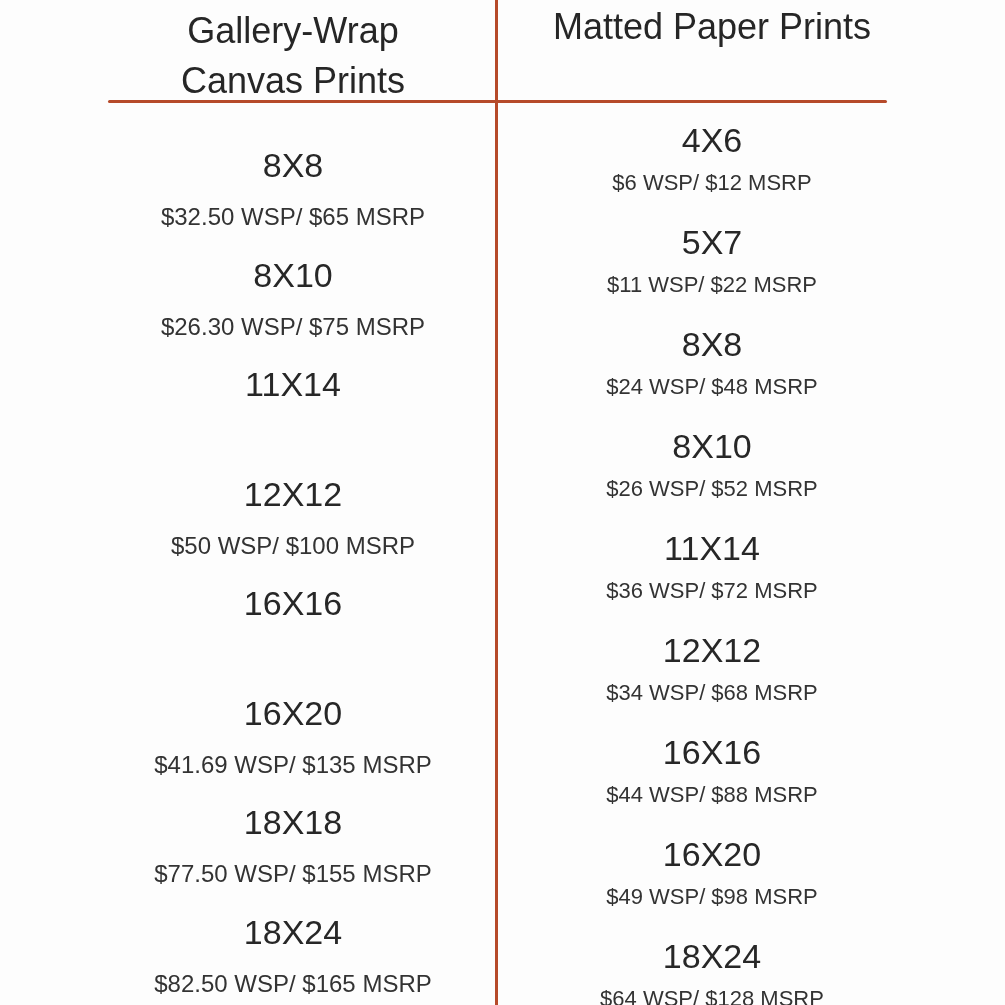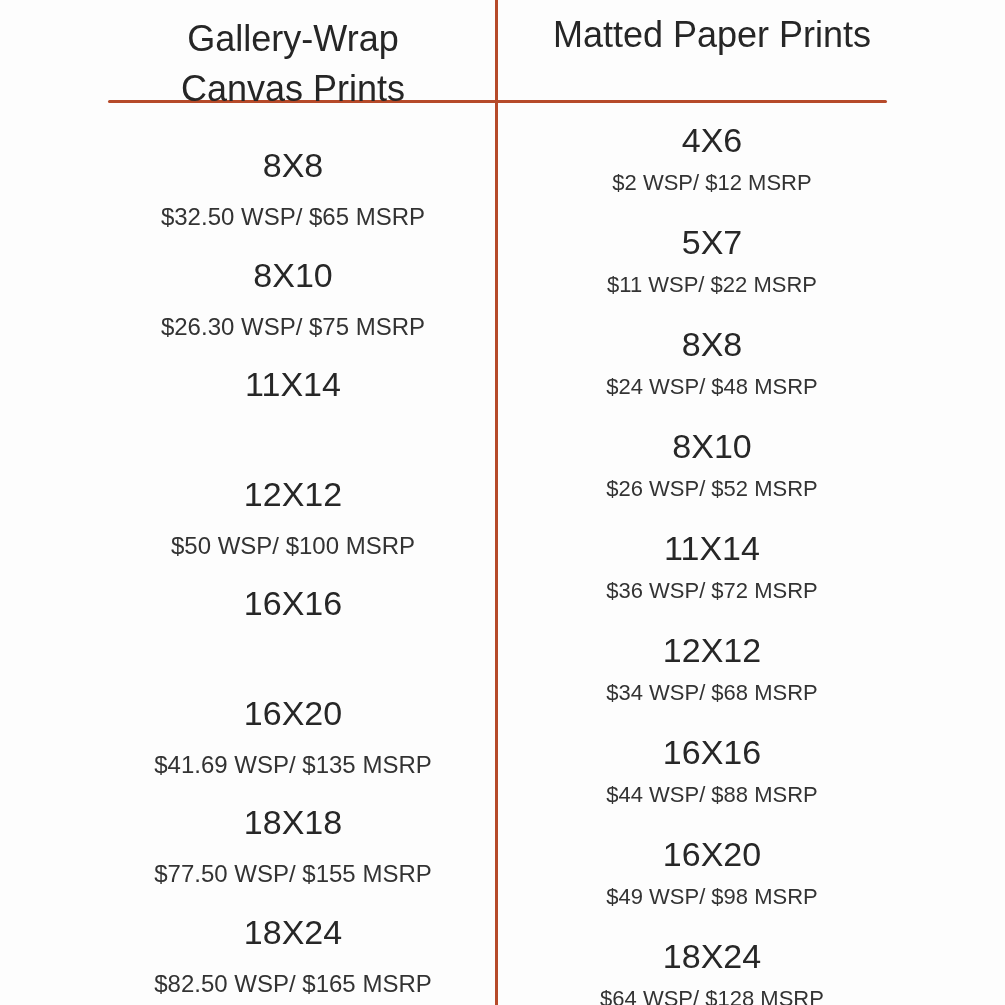--- a/index.html
+++ b/index.html
@@ -21,22 +21,22 @@
     background:var(--line);
   }
   .hline{
     position:absolute;left:108px;top:100px;width:779px;height:3px;
     background:var(--line);border-radius:2px;
   }
   .col{position:absolute;top:0;text-align:center;}
   .col-left{left:90px;width:406px;}
   .col-right{left:512px;width:400px;}
   .col-title{font-size:36px;line-height:50px;font-weight:400;color:#262626;}
-  .col-left  .col-title{padding-top:14px;}
-  .col-right .col-title{padding-top:10px;}
+  .col-left  .col-title{padding-top:6px;}
+  .col-right .col-title{padding-top:2px;}
   .items{position:absolute;left:0;right:0;}
   .col-left  .items{top:142px;}
   .col-right .items{top:118px;}
   .item{display:flex;flex-direction:column;justify-content:flex-start;}
   .col-left  .item{height:109.5px;}
   .col-right .item{height:102px;}
   .size{font-weight:400;color:#272727;}
   .price{font-weight:400;color:#333333;}
   .col-left  .size{font-size:34px;line-height:46px;}
   .col-left  .price{font-size:24px;line-height:57px;}
@@ -89,21 +89,21 @@
       </div>
   </div>
 
   <div class="col col-right">
     <div class="col-title">
         <div>Matted Paper Prints</div>
       </div>
     <div class="items">
         <div class="item">
           <div class="size">4X6</div>
-          <div class="price">$2 WSP/ $12 MSRP</div>
+          <div class="price">$6 WSP/ $12 MSRP</div>
         </div>
         <div class="item">
           <div class="size">5X7</div>
           <div class="price">$11 WSP/ $22 MSRP</div>
         </div>
         <div class="item">
           <div class="size">8X8</div>
           <div class="price">$24 WSP/ $48 MSRP</div>
         </div>
         <div class="item">

